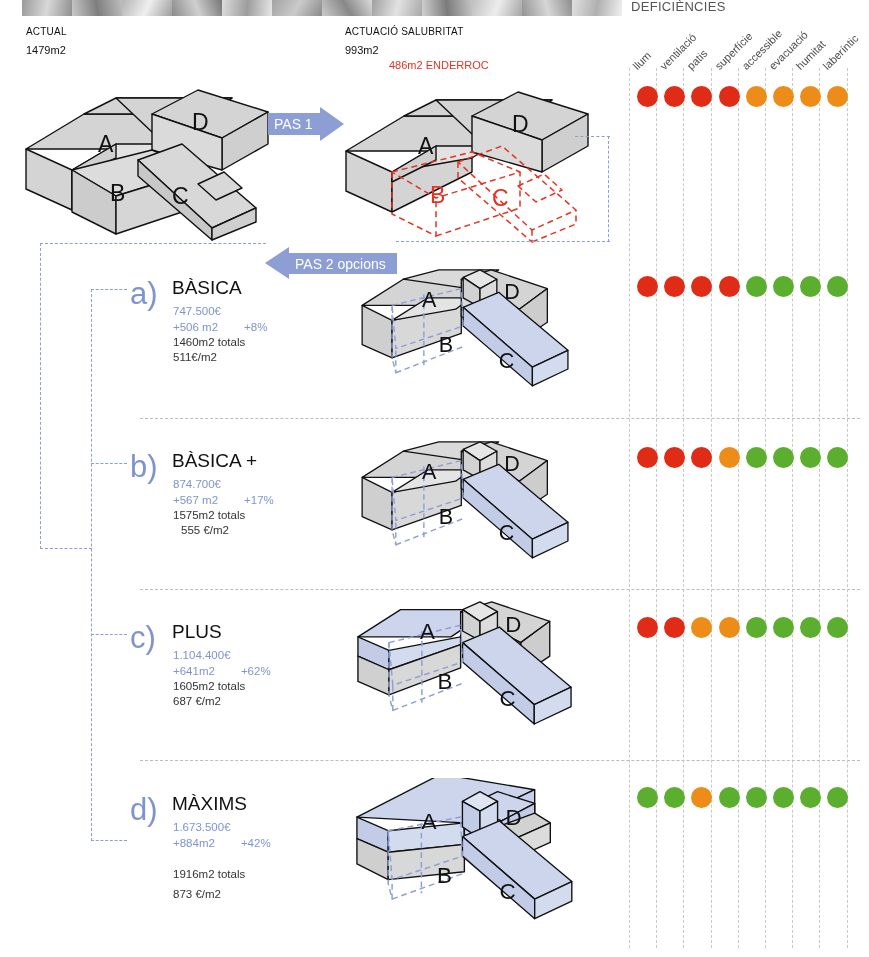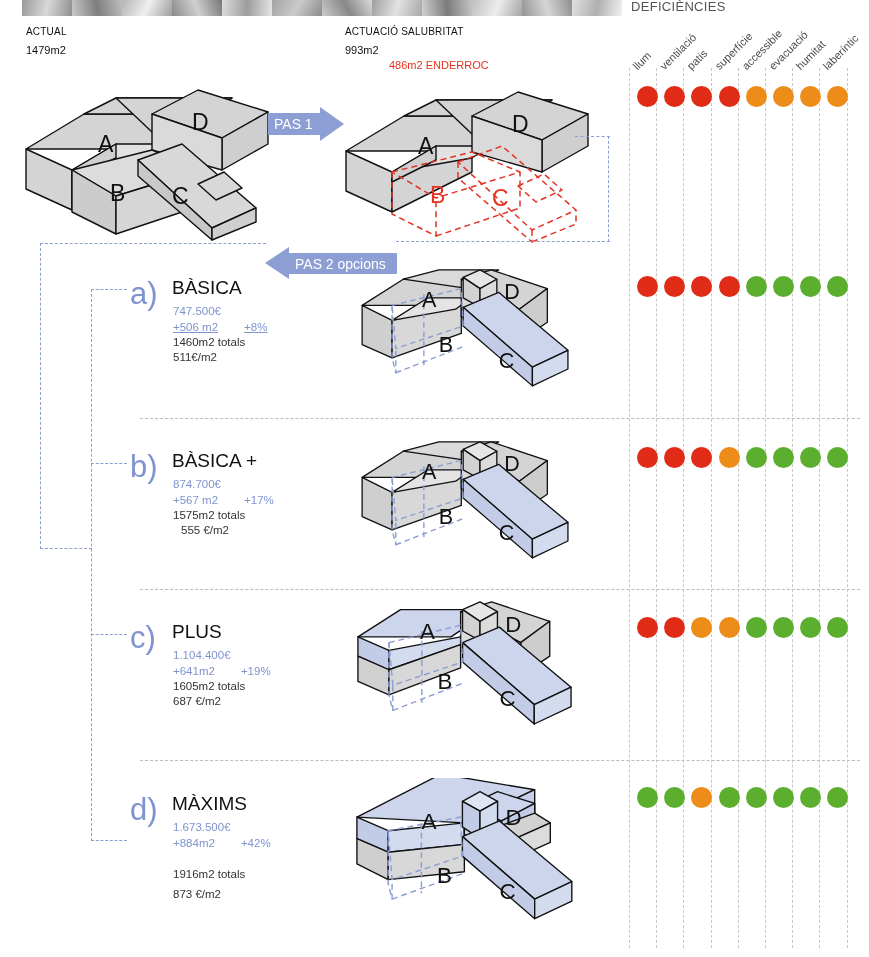--- a/index.html
+++ b/index.html
@@ -163,21 +163,21 @@
 <div class="dashh" style="left:91px; top:634px; width:36px;"></div>
 <div class="dashh" style="left:91px; top:840px; width:36px;"></div>
 
 <div class="sep" style="top:418px;"></div>
 <div class="sep" style="top:589px;"></div>
 <div class="sep" style="top:760px;"></div>
 
 <div class="abs opt-letter" style="left:130px; top:278px;">a)</div>
 <div class="abs opt-name" style="left:172px; top:278px;">BÀSICA</div>
 <div class="abs opt-price" style="left:173px; top:303px;">747.500€</div>
-<div class="abs opt-gain" style="left:173px; top:319px;text-decoration:underline;">
+<div class="abs opt-gain" style="left:173px; top:319px;">
   <span>+506 m2</span><span class="pct">+8%</span>
 </div>
 <div class="abs opt-tot" style="left:173px; top:334px;">1460m2 totals</div>
 <div class="abs opt-unit" style="left:173px; top:349px;">511€/m2</div>
 
 <svg class="iso" style="left:340px; top:268px;" width="280" height="145" viewBox="0 0 280 155">
   <g stroke="#111" stroke-width="1.4" stroke-linejoin="round">
     <polygon points="14,40 58,12 150,12 110,40" fill="#d4d4d4"></polygon>
     <polygon points="14,40 14,82 46,96 46,56" fill="#cfcfcf"></polygon>
     <polygon points="46,56 46,96 120,70 120,40" fill="#d8d8d8"></polygon>
@@ -247,21 +247,21 @@
   <text class="blk-letter" x="78" y="42">A</text>
   <text class="blk-letter" x="96" y="90">B</text>
   <text class="blk-letter" x="160" y="107">C</text>
   <text class="blk-letter" x="166" y="33">D</text>
 </svg>
 
 <div class="abs opt-letter" style="left:130px; top:622px;">c)</div>
 <div class="abs opt-name" style="left:172px; top:622px;">PLUS</div>
 <div class="abs opt-price" style="left:173px; top:647px;">1.104.400€</div>
 <div class="abs opt-gain" style="left:173px; top:663px;">
-  <span>+641m2</span><span class="pct">+19%</span>
+  <span>+641m2</span><span class="pct">+62%</span>
 </div>
 <div class="abs opt-tot" style="left:173px; top:678px;">1605m2 totals</div>
 <div class="abs opt-unit" style="left:173px; top:693px;">687 €/m2</div>
 
 <svg class="iso" style="left:340px; top:600px;" width="280" height="155" viewBox="0 0 280 160">
 
   <g stroke="#111" stroke-width="1.4" stroke-linejoin="round">
     <polygon points="14,38 58,10 152,10 110,38" fill="#ccd5ec"></polygon>
     <polygon points="14,38 14,58 46,72 46,52" fill="#c2cce6"></polygon>
     <polygon points="46,52 46,72 120,46 120,38" fill="#d3dbef"></polygon>

